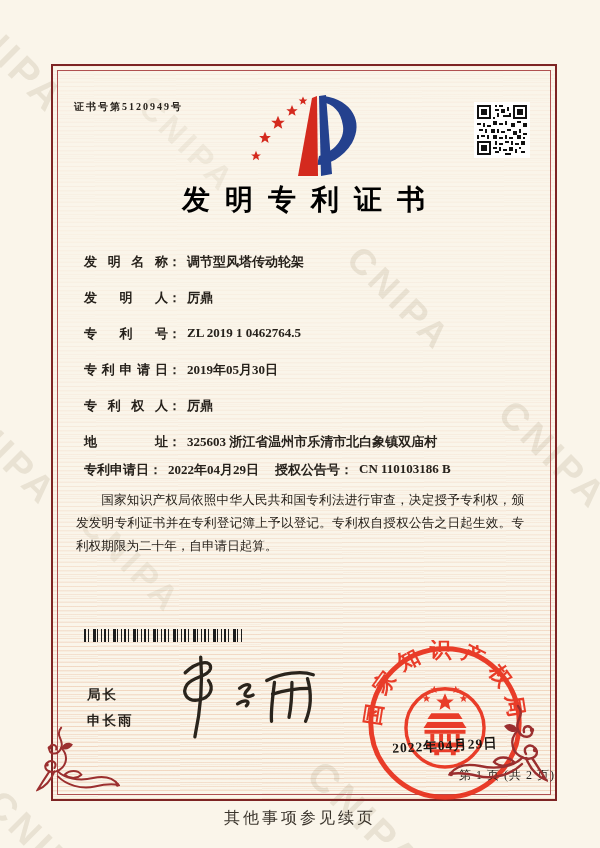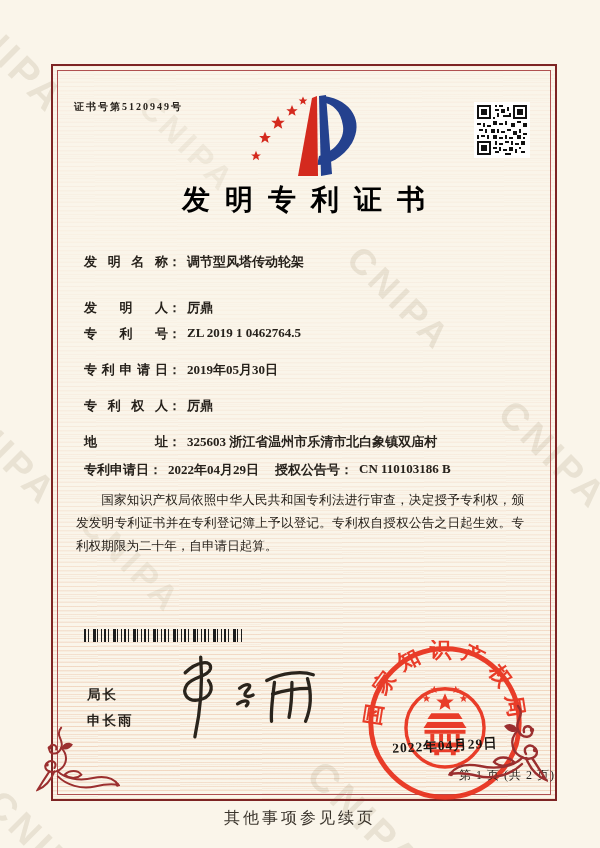--- a/index.html
+++ b/index.html
@@ -171,21 +171,21 @@
   </g>
 </svg>
 
 <div class="abs title">发明专利证书</div>
 
 <div class="field-row" style="top:253px;">
   <span class="flabel">发明名称</span>
     <span>：</span>
     <span class="fvalue">调节型风塔传动轮架</span>
 </div>
-<div class="field-row" style="top:299px;font-family:Liberation Mono, monospace;">
+<div class="field-row" style="top:289px;font-family:Liberation Mono, monospace;">
   <span class="flabel">发明人</span>
     <span>：</span>
     <span class="fvalue">厉鼎</span>
 </div>
 <div class="field-row" style="top:325px;">
   <span class="flabel">专利号</span>
     <span>：</span>
     <span class="fvalue">ZL 2019 1 0462764.5</span>
 </div>
 <div class="field-row" style="top:361px;">

